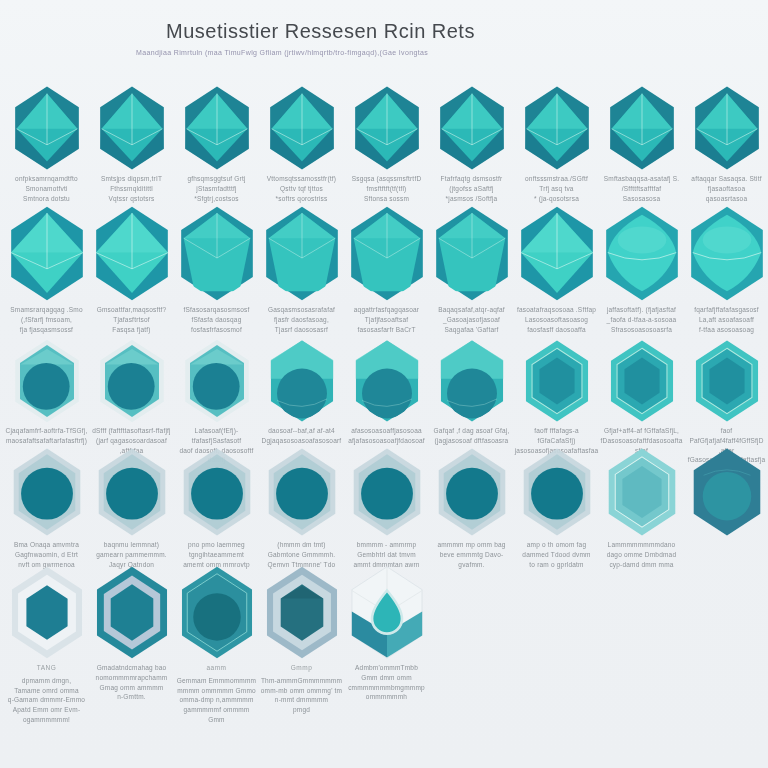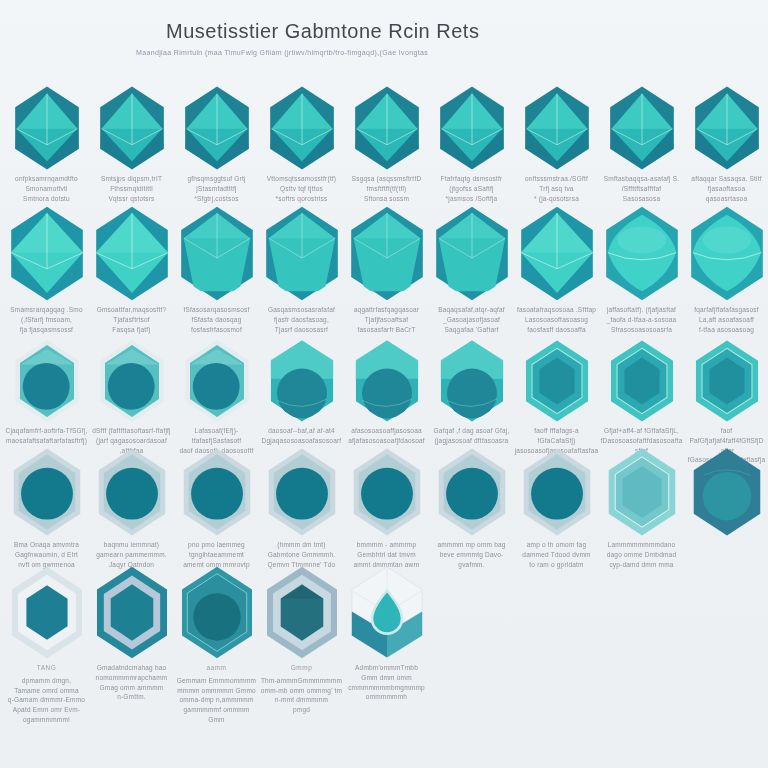--- a/index.html
+++ b/index.html
@@ -22,21 +22,21 @@
   .lbl{
     width:84px;margin-top:2px;text-align:center;font-size:6.5px;line-height:1.5;
     color:#8d9398;letter-spacing:.2px;word-wrap:break-word;
   }
   .lblword{font-size:6.5px;color:#9aa0a4;margin-bottom:3px;letter-spacing:.5px;}
 </style>
 </head>
 <body>
 
 <div class="canvas">
-  <div class="title">Musetisstier Gabmtone Rcin Rets</div>
+  <div class="title">Musetisstier Ressesen Rcin Rets</div>
   <div class="subtitle">Maandjiaa Rimrtuln (maa TimuFwlg Gfliam (jrtiwv/hlmqrtb/tro-fimgaqd),(Gae Ivongtas</div>
   <div id="grid">
       <div class="row" style="top: 84px;">
         <div class="cell">
           <svg class="gem" width="80" height="88" viewBox="0 0 100 110">
             <defs>
               <clipPath id="hc1">
                 <polygon points="50.0,1.5 91.1,28.2 91.1,81.8 50.0,108.5 8.9,81.8 8.9,28.2"></polygon>
               </clipPath>
             </defs>

